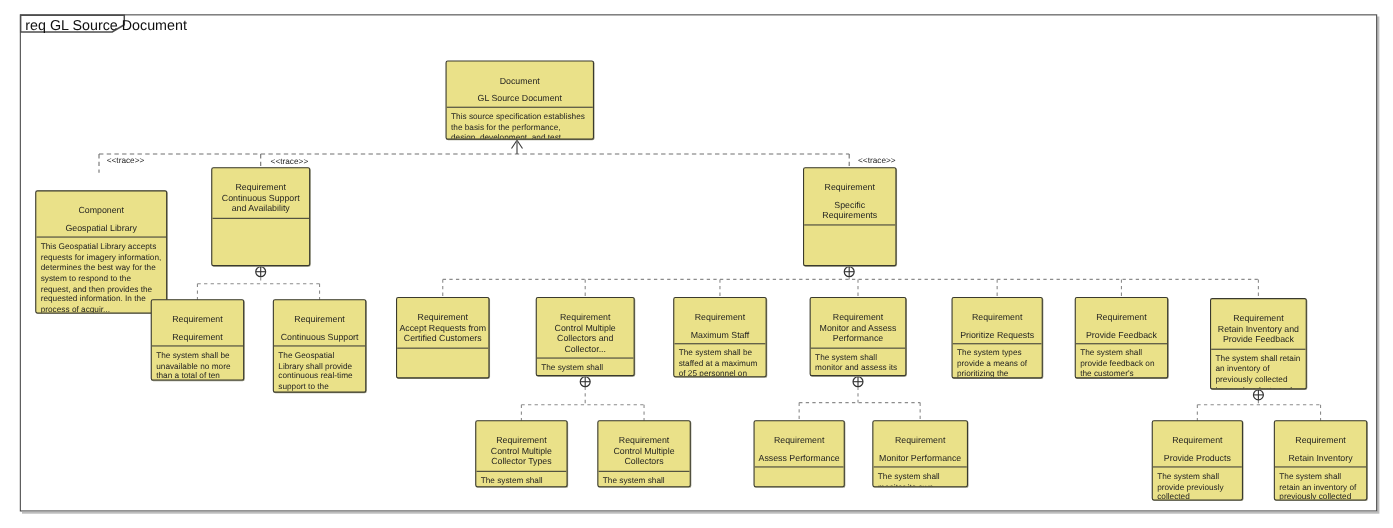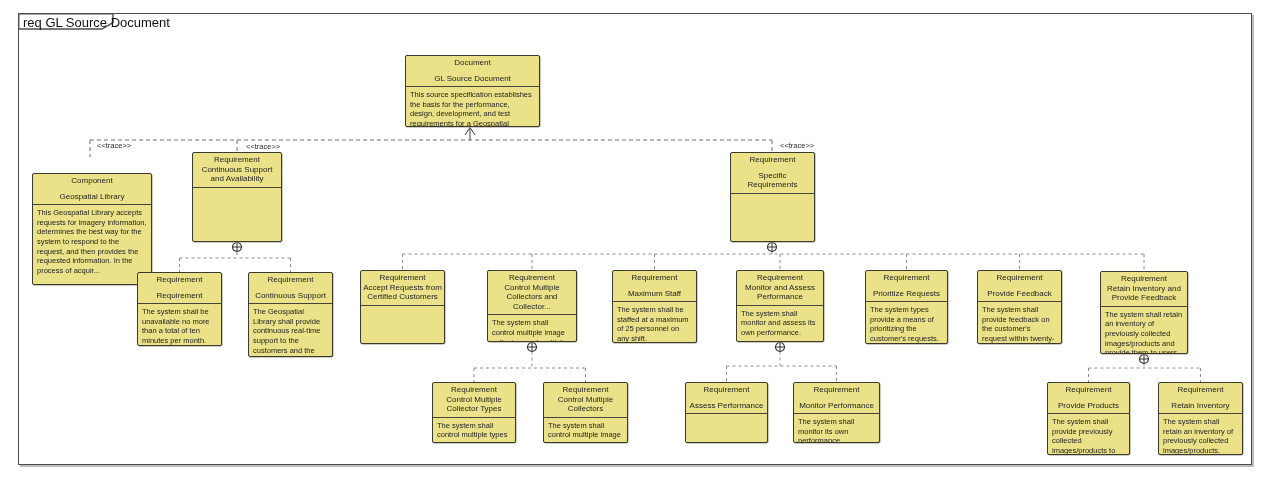--- a/index.html
+++ b/index.html
@@ -11,21 +11,21 @@
   .tab .tab-label{position:absolute;left:5px;top:2px;font-size:13px;white-space:nowrap;color:#111;}
 
   svg.connectors{position:absolute;left:0;top:0;z-index:0;}
   .ct{stroke:#8c8c8c;stroke-width:1;stroke-dasharray:3 3;fill:none;}
   .tr{stroke:#707070;stroke-width:1;stroke-dasharray:4 3;fill:none;}
   .solid{stroke:#3c3c3c;stroke-width:1;stroke-dasharray:none;fill:none;}
   .comp circle{fill:#ffffff;stroke:#333;stroke-width:1.1;}
   .comp line{stroke:#333;stroke-width:1;}
 
   .node{position:absolute;z-index:1;box-sizing:border-box;background:#eae189;border:1.4px solid #3a3a2e;border-radius:2px;display:flex;flex-direction:column;overflow:hidden;box-shadow:0.5px 0.5px 0 #9a9a85;}
-  .hdr{border-bottom:1px solid #44443a;padding:2px 2px 3px 2px;text-align:center;}
+  .hdr{border-bottom:1px solid #44443a;padding:13px 2px 3px 2px;text-align:center;}
   .st{font-size:8px;line-height:1.2;}
   .nm{font-size:8px;line-height:1.2;}
   .gap .nm{margin-top:6px;}
   .bd{flex:1;font-size:7.5px;line-height:1.28;padding:3px 4px;text-align:left;}
 
   .trace-label{position:absolute;z-index:2;font-size:7.5px;color:#2a2a2a;white-space:nowrap;}
 </style>
 </head>
 <body>
 

